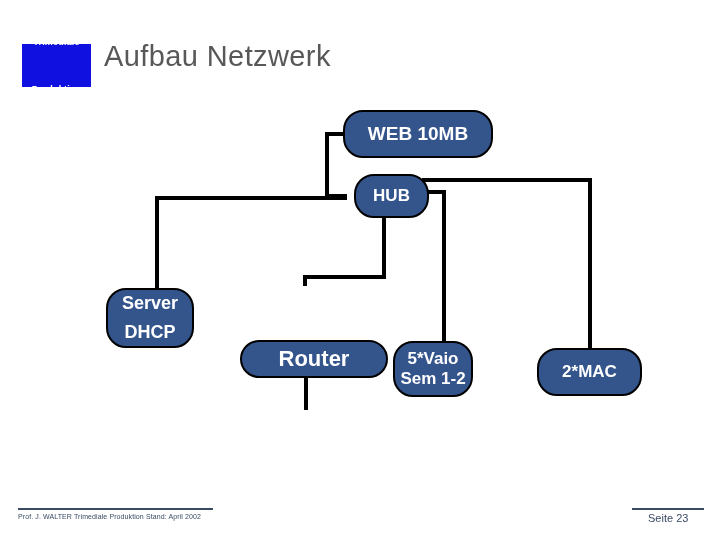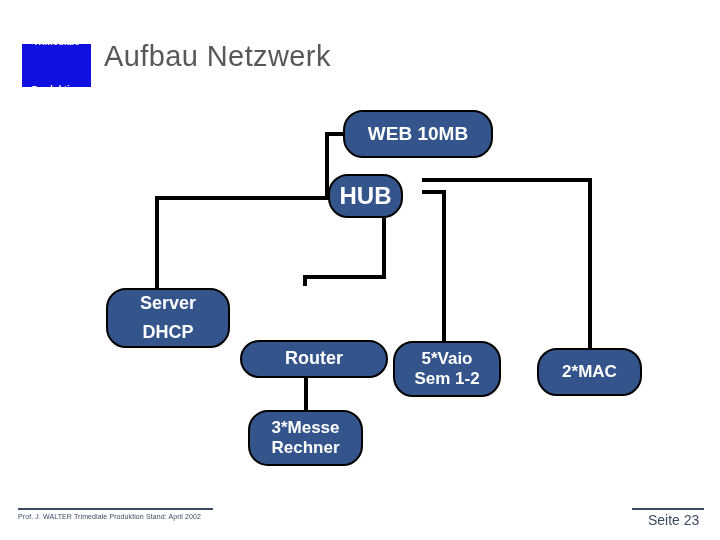--- a/index.html
+++ b/index.html
@@ -79,25 +79,25 @@
     font-weight: bold;
     box-sizing: border-box;
     z-index: 5;
   }
   .node .line {
     white-space: nowrap;
     line-height: 1.18;
   }
 
   #node-web      { left: 343px; top: 110px; width: 150px; height: 48px; font-size: 19px; }
-  #node-hub      { left: 328px; top: 174px; width:  75px; height: 44px; font-size: 24px; }
-  #node-server   { left: 106px; top: 288px; width: 124px; height: 60px; font-size: 18px; gap: 8px; }
+  #node-hub      { left: 354px; top: 174px; width:  75px; height: 44px; font-size: 17px; }
+  #node-server   { left: 106px; top: 288px; width: 88px; height: 60px; font-size: 18px; gap: 8px; }
   #node-funk     { left: 240px; top: 286px; width: 132px; height: 60px; font-size: 18px; }
-  #node-router   { left: 240px; top: 340px; width: 148px; height: 38px; font-size: 18px; }
-  #node-vaio     { left: 393px; top: 341px; width: 108px; height: 56px; font-size: 17px; }
+  #node-router   { left: 240px; top: 340px; width: 148px; height: 38px; font-size: 22px; }
+  #node-vaio     { left: 393px; top: 341px; width: 80px; height: 56px; font-size: 17px; }
   #node-mac      { left: 537px; top: 348px; width: 105px; height: 48px; font-size: 17px; }
   #node-messe    { left: 248px; top: 410px; width: 115px; height: 56px; font-size: 17px; }
 
   
   #footer-rule {
     position: absolute;
     left: 18px;
     top: 508px;
     width: 195px;
     height: 0;
@@ -117,21 +117,21 @@
     top: 513px;
     font-size: 7px;
     color: #3A4A63;
     white-space: nowrap;
     letter-spacing: 0.1px;
   }
   #footer-page {
     position: absolute;
     left: 648px;
     top: 512px;
-    font-size: 14px;
+    font-size: 11px;
     color: #3A4A63;
     white-space: nowrap;
   }
 </style>
 </head>
 <body>
 
 <div id="slide">
 
   <div id="logo-badge">
@@ -180,24 +180,20 @@
 
     <div class="node" id="node-vaio">
       <div class="line">5*Vaio</div>
       <div class="line">Sem 1-2</div>
     </div>
 
     <div class="node" id="node-mac">
       <div class="line">2*MAC</div>
     </div>
 
-    <div class="node" id="node-messe">
-      <div class="line">3*Messe</div>
-      <div class="line">Rechner</div>
-    </div>
 
   </div>
 
   <div id="footer-rule"></div>
   <div id="footer-rule-right"></div>
   <div id="footer-text">Prof. J. WALTER   Trimediale Produktion Stand: April 2002</div>
   <div id="footer-page">Seite 23</div>
 
 </div>
 

